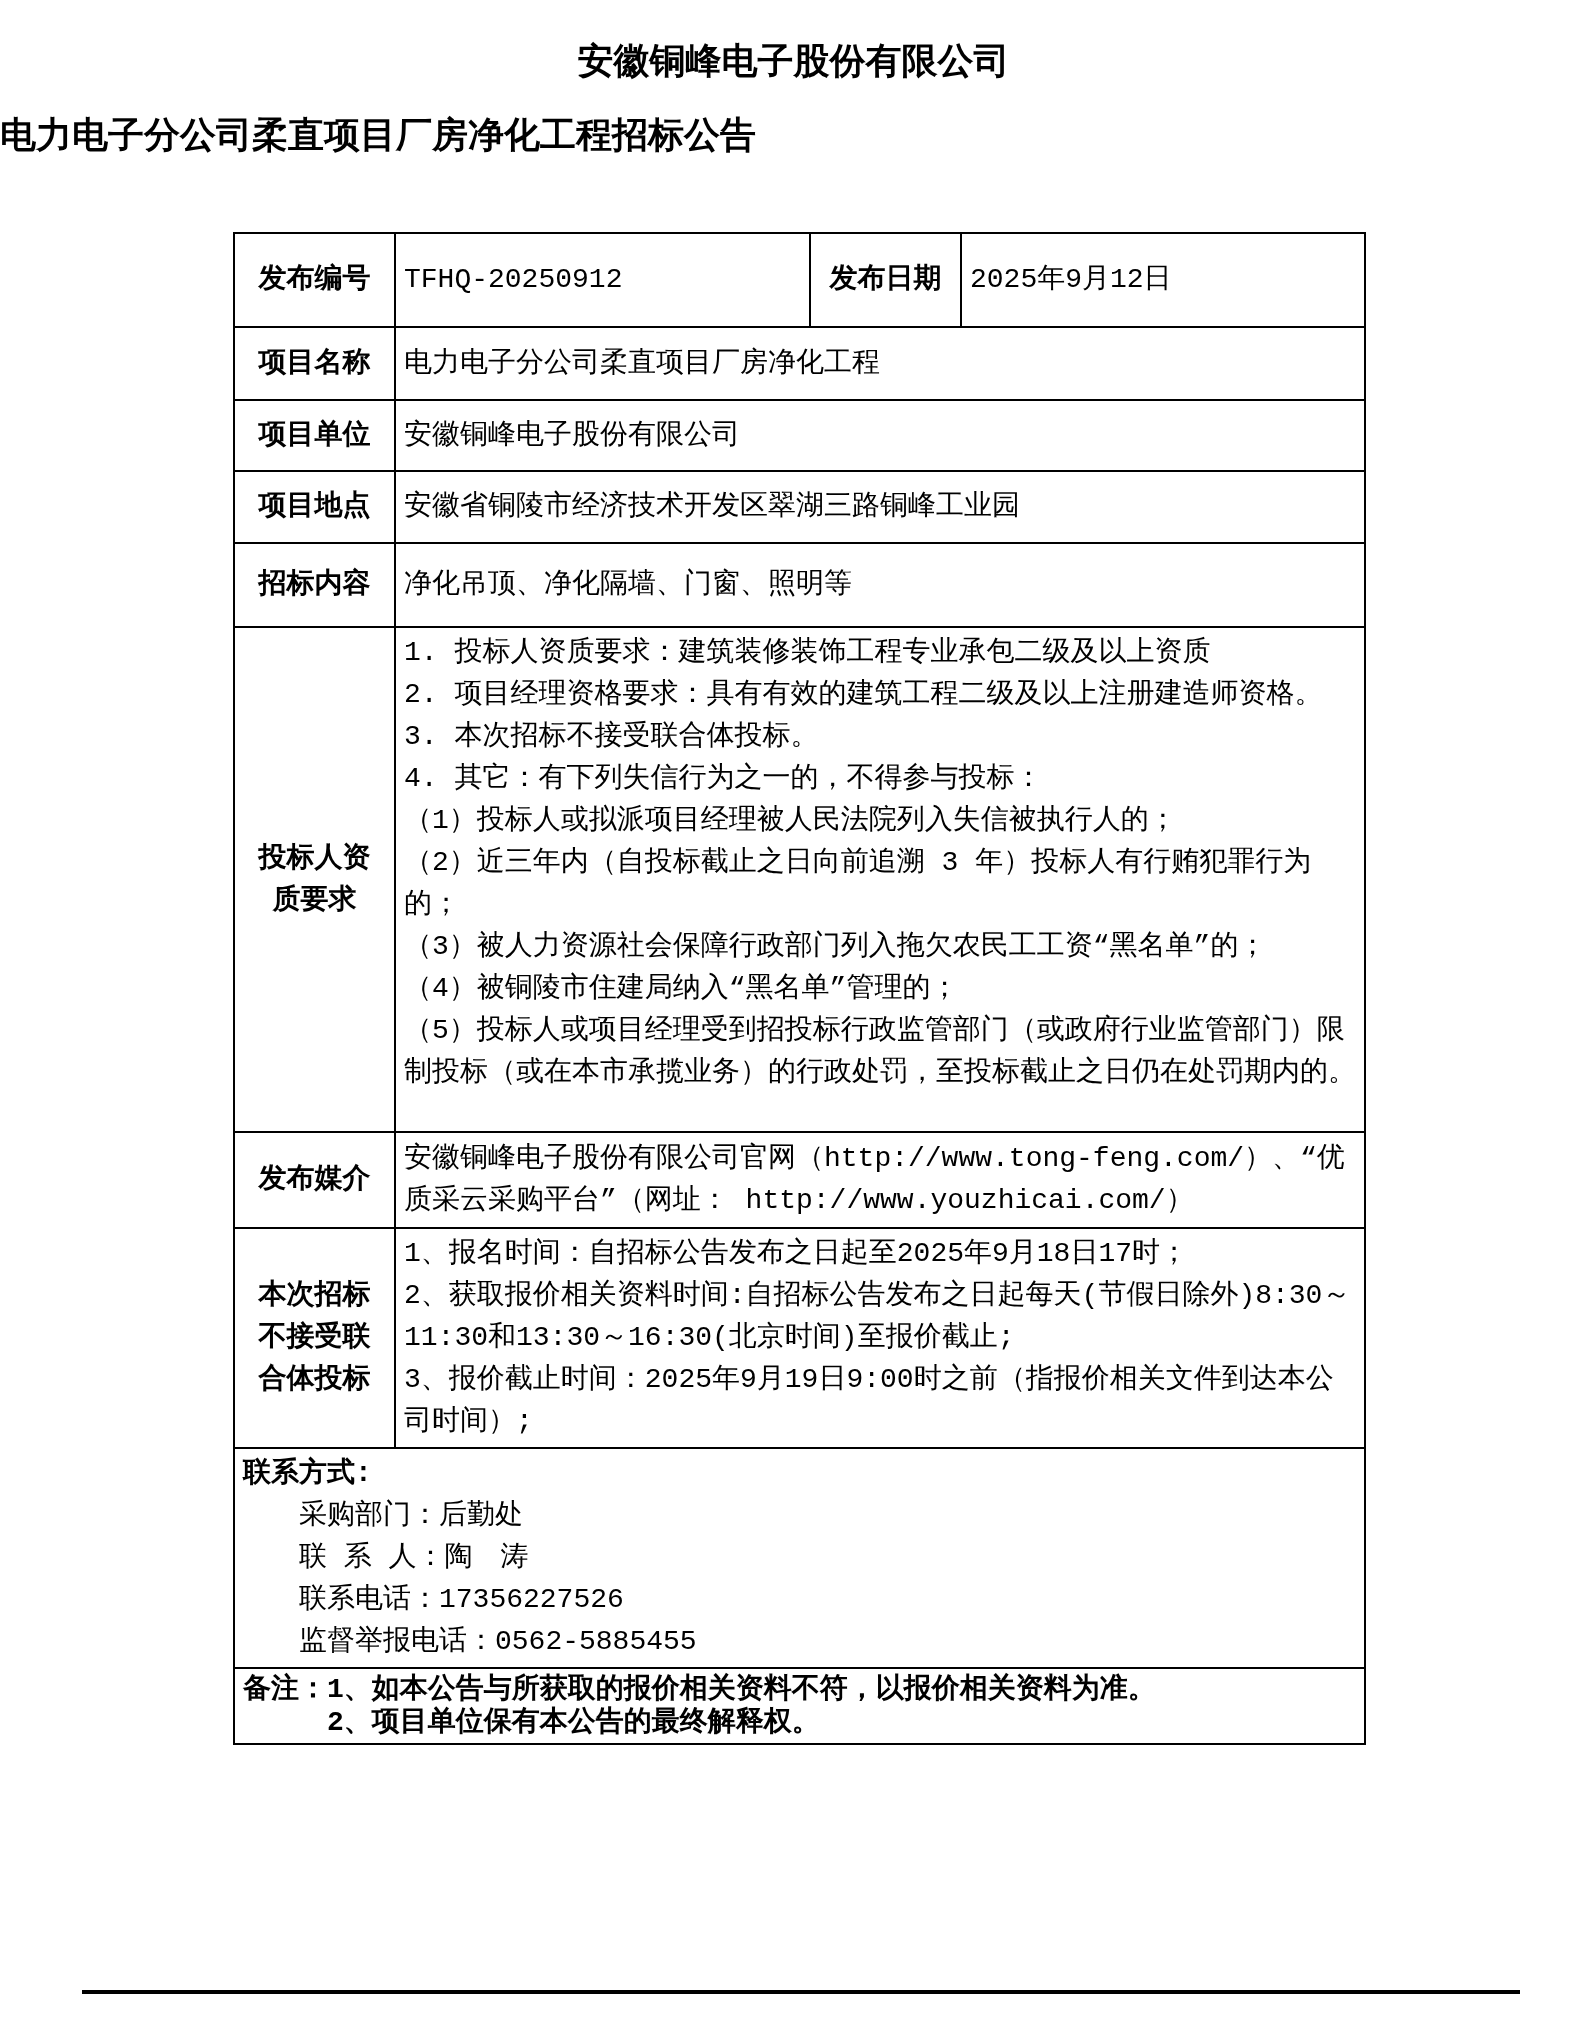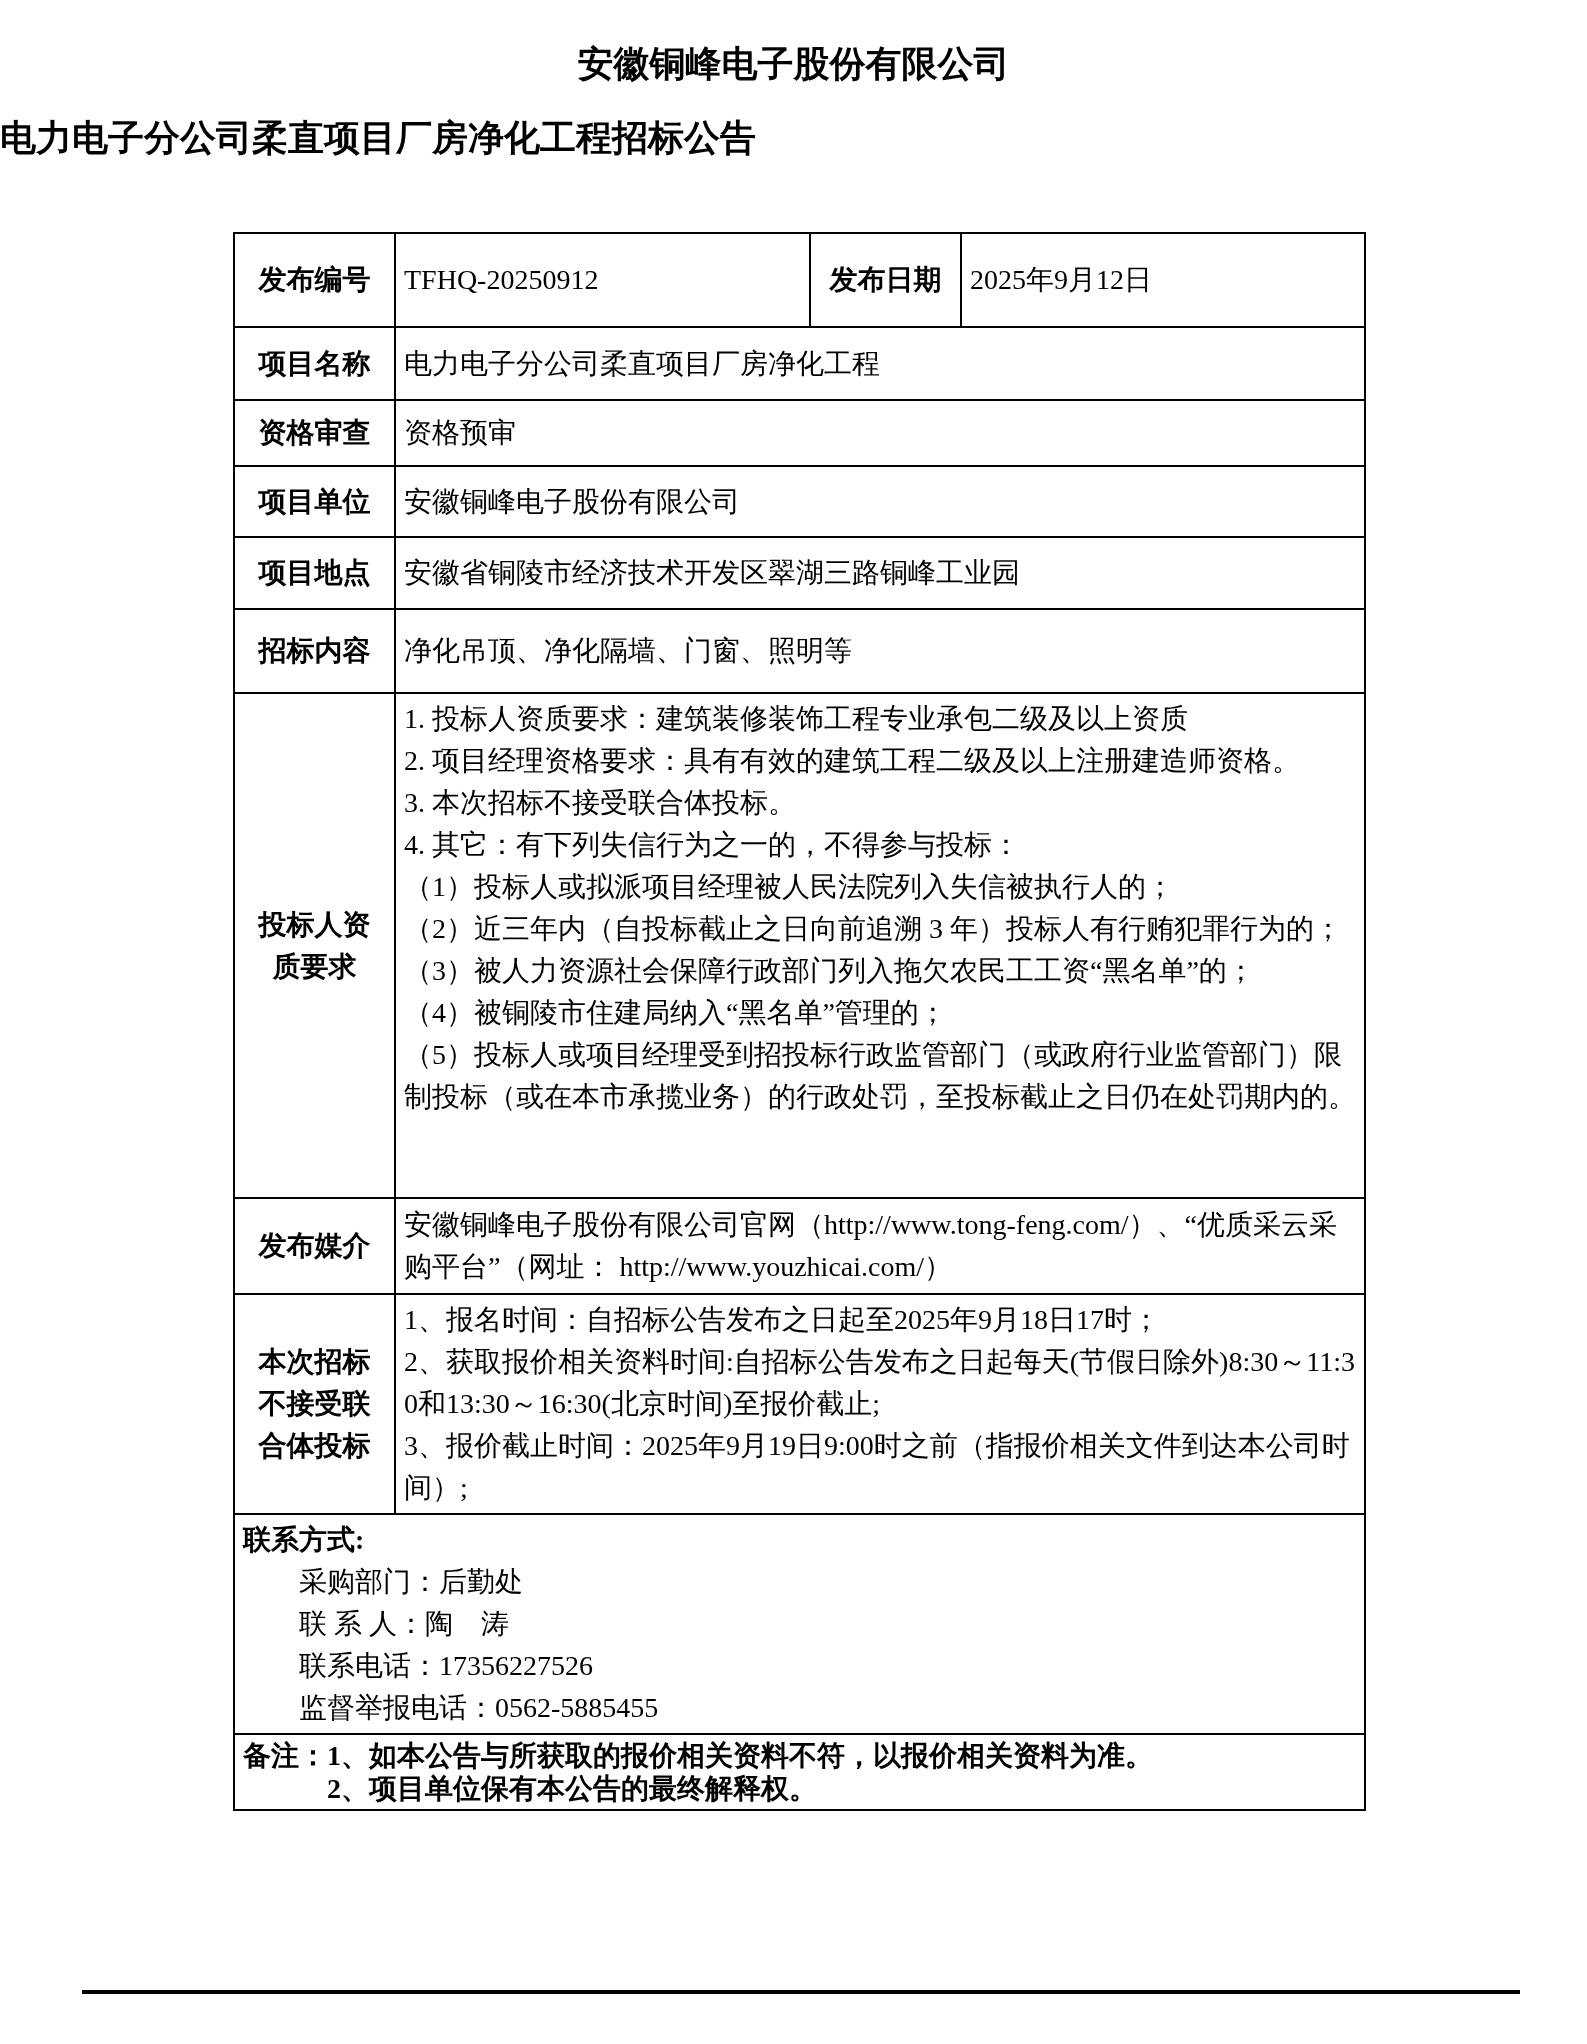--- a/index.html
+++ b/index.html
@@ -3,21 +3,21 @@
 <meta charset="utf-8">
 <style>
   * { box-sizing: border-box; }
   html, body { margin: 0; padding: 0; background: #ffffff; }
   .page {
     position: relative;
     width: 1587px;
     height: 2044px;
     background: #ffffff;
     color: #000000;
-    font-family: Liberation Serif, serif;
+    font-family: Liberation Mono, monospace;
     overflow: hidden;
   }
   .doc-title {
     margin: 0;
     padding-top: 44px;
     text-align: center;
     font-size: 36px;
     line-height: 40px;
     font-weight: bold;
   }
@@ -98,24 +98,20 @@
         <td class="value">TFHQ-20250912</td>
         <td class="label">发布日期</td>
         <td class="value">2025年9月12日</td>
       </tr>
 
       <tr class="r2">
         <td class="label">项目名称</td>
         <td class="value" colspan="3">电力电子分公司柔直项目厂房净化工程</td>
       </tr>
 
-      <tr class="r3">
-        <td class="label">资格审查</td>
-        <td class="value" colspan="3">资格预审</td>
-      </tr>
 
       <tr class="r4">
         <td class="label">项目单位</td>
         <td class="value" colspan="3">安徽铜峰电子股份有限公司</td>
       </tr>
 
       <tr class="r5">
         <td class="label">项目地点</td>
         <td class="value" colspan="3">安徽省铜陵市经济技术开发区翠湖三路铜峰工业园</td>
       </tr>

